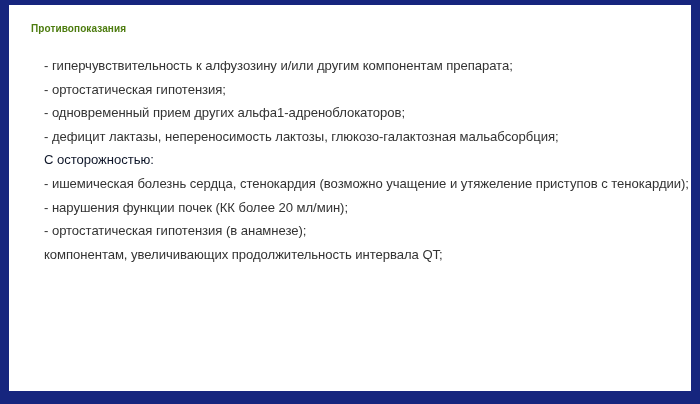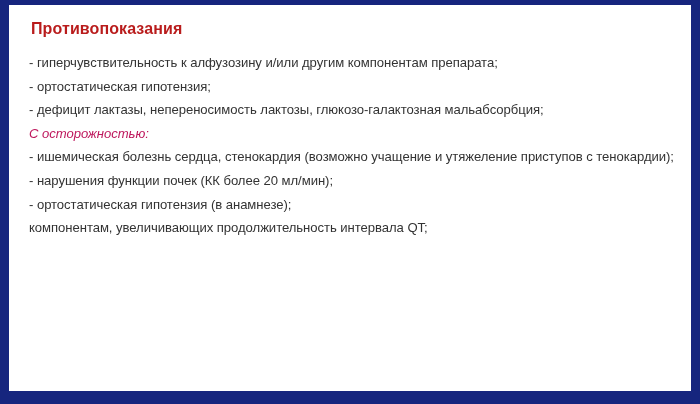--- a/index.html
+++ b/index.html
@@ -29,59 +29,59 @@
   .card-inner {
     position: relative;
     box-sizing: border-box;
     width: 100%;
     height: 100%;
     background: #ffffff;
     padding: 14px 0 0 20px;
   }
 
   .panel-title {
-    font-size: 16px;
+    font-size: 10px;
     font-weight: bold;
-    color: #b91c1c;
+    color: #4d7c0f;
     letter-spacing: 0.1px;
     line-height: 20px;
     margin: 0 0 12px 2px;
     white-space: nowrap;
   }
 
   .list {
-    margin: 0;
+    margin: 15px;
     padding: 0;
     list-style: none;
   }
 
   .list-item {
     font-size: 13.1px;
     line-height: 23.6px;
     color: #333333;
     white-space: nowrap;
     letter-spacing: -0.05px;
   }
 
   .list-item.heading-line {
-    color: #be185d;
-    font-style: italic;
+    color: #0f172a;
   }
 </style>
 </head>
 <body>
 
 <div class="card">
   <div class="card-inner">
 
     <div class="panel-title">Противопоказания</div>
 
     <ul class="list">
       <li class="list-item">- гиперчувствительность к алфузозину и/или другим компонентам препарата;</li>
       <li class="list-item">- ортостатическая гипотензия;</li>
+      <li class="list-item">- одновременный прием других альфа1-адреноблокаторов;</li>
       <li class="list-item">- дефицит лактазы, непереносимость лактозы, глюкозо-галактозная мальабсорбция;</li>
       <li class="list-item heading-line">С осторожностью:</li>
       <li class="list-item">- ишемическая болезнь сердца, стенокардия (возможно учащение и утяжеление приступов с тенокардии);</li>
       <li class="list-item">- нарушения функции почек (КК более 20 мл/мин);</li>
       <li class="list-item">- ортостатическая гипотензия (в анамнезе);</li>
       <li class="list-item">компонентам, увеличивающих продолжительность интервала QT;</li>
 
     </ul>
 
   </div>

